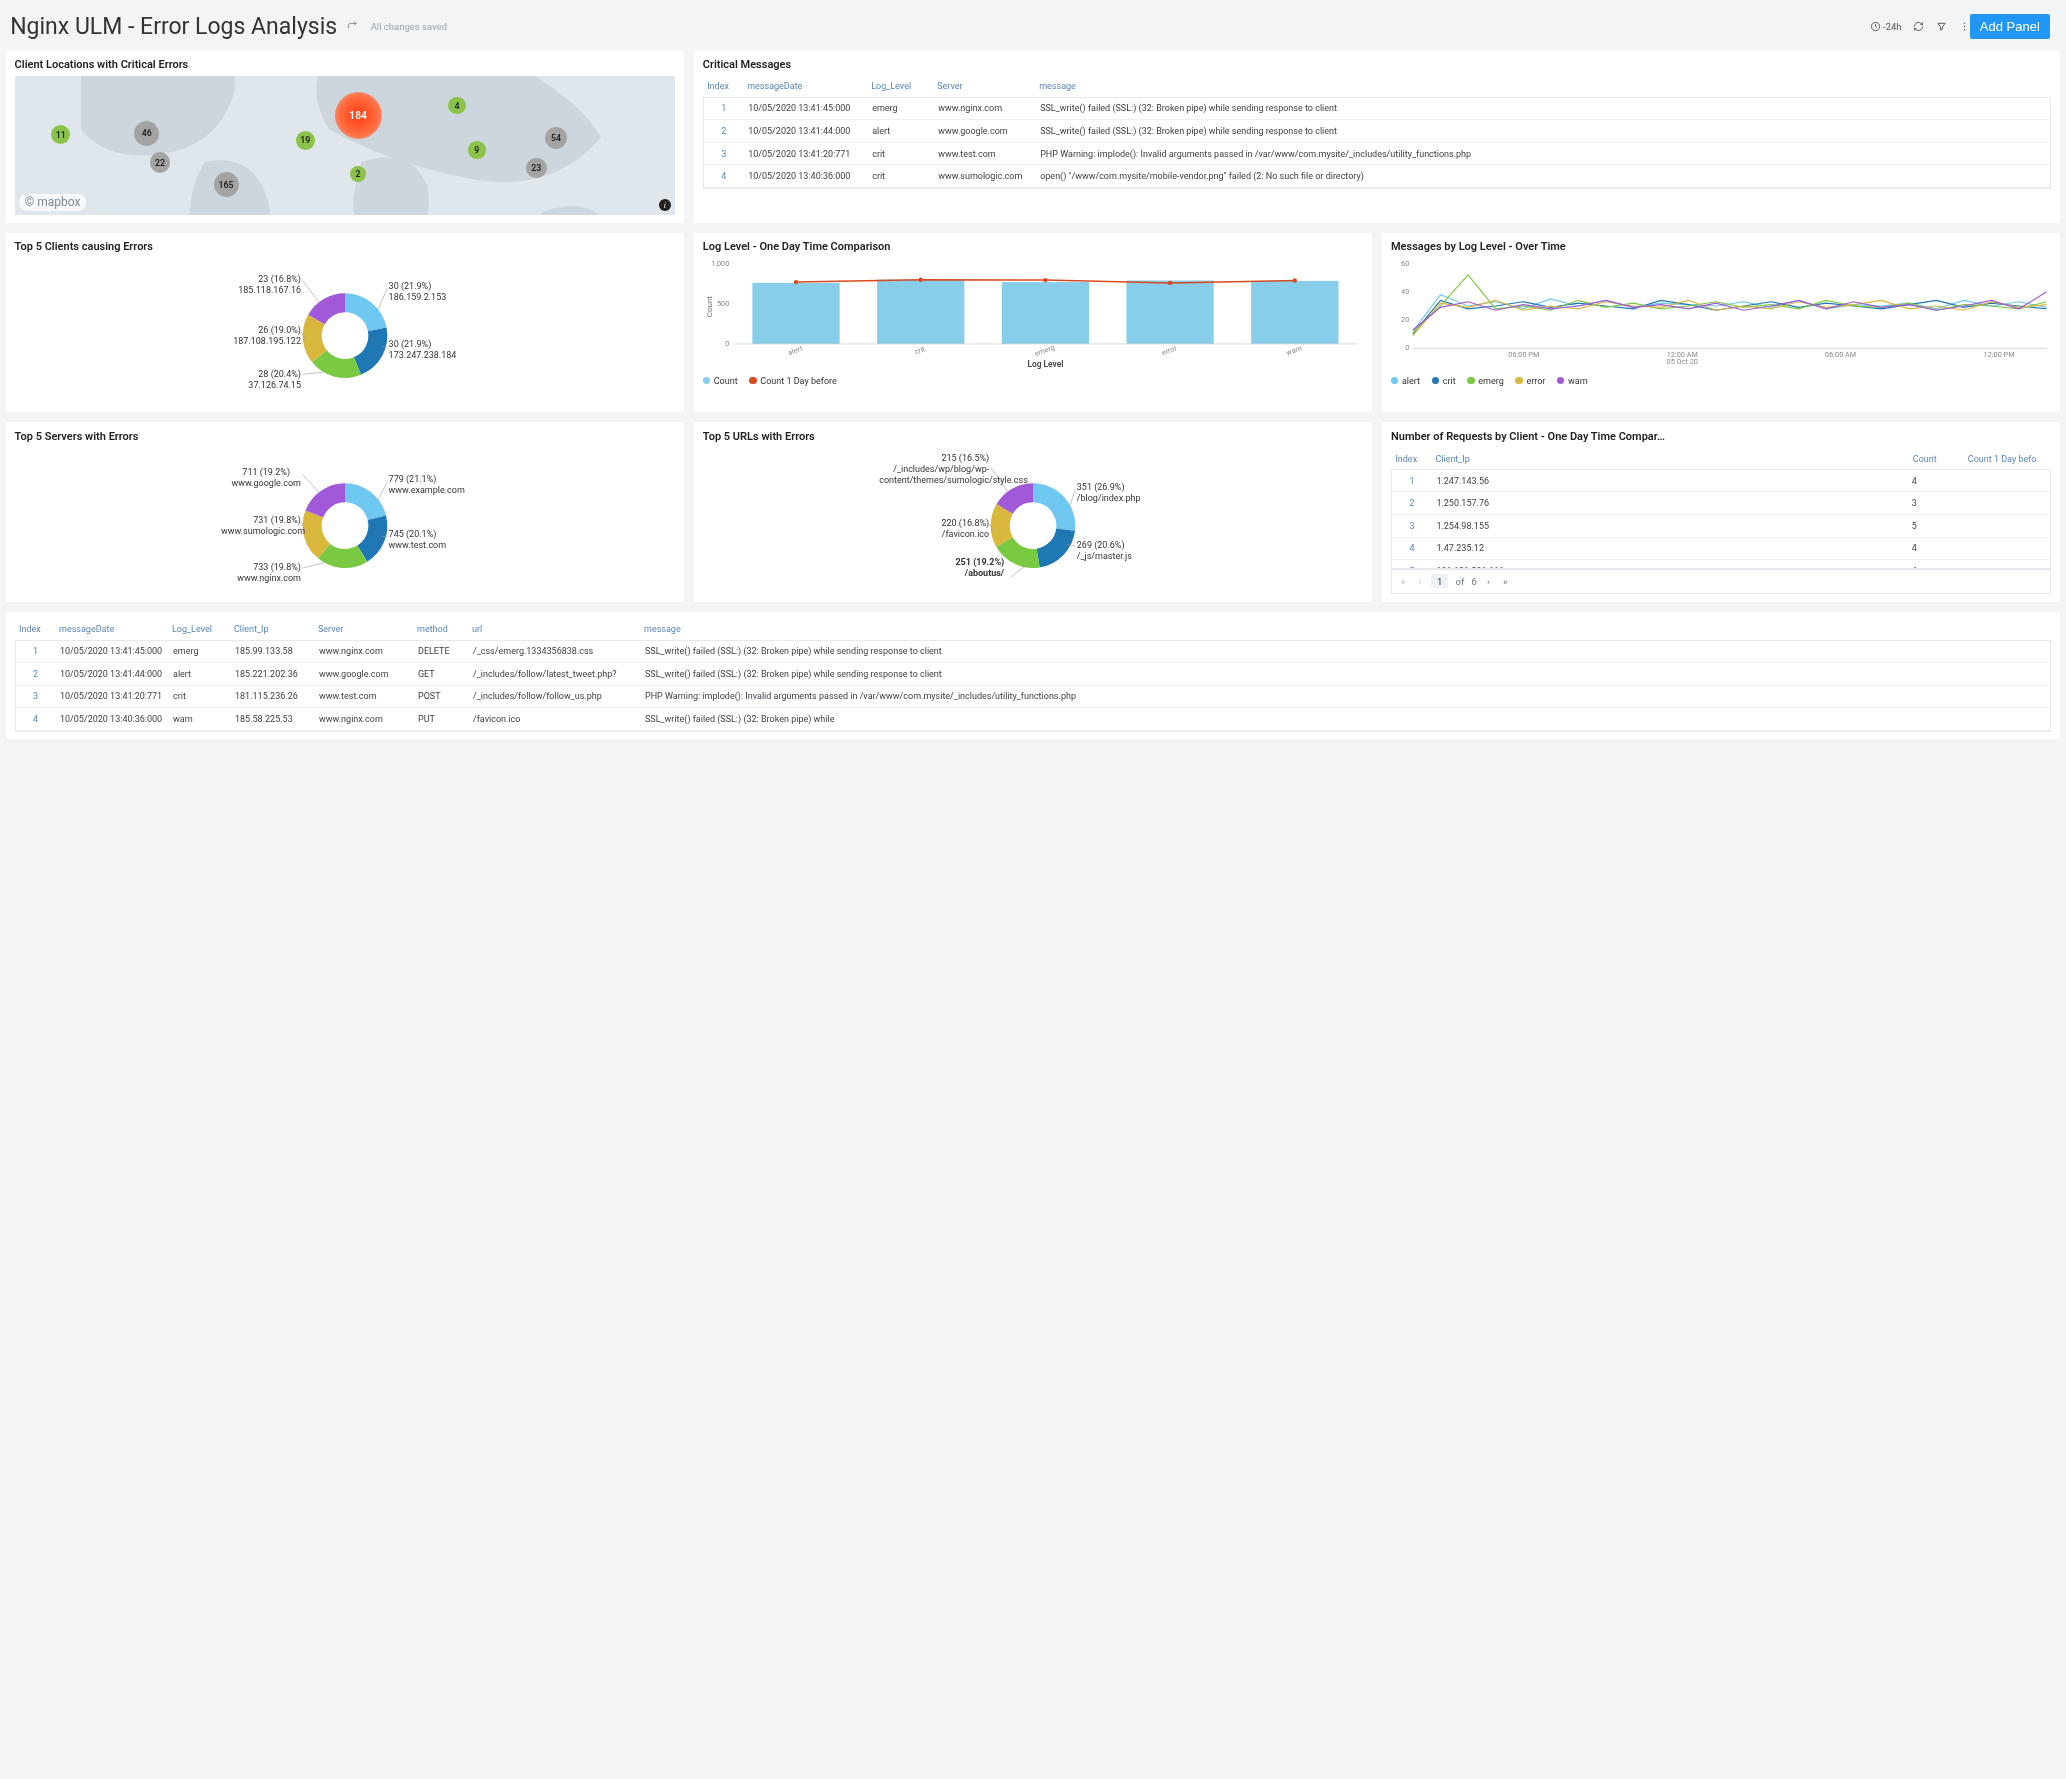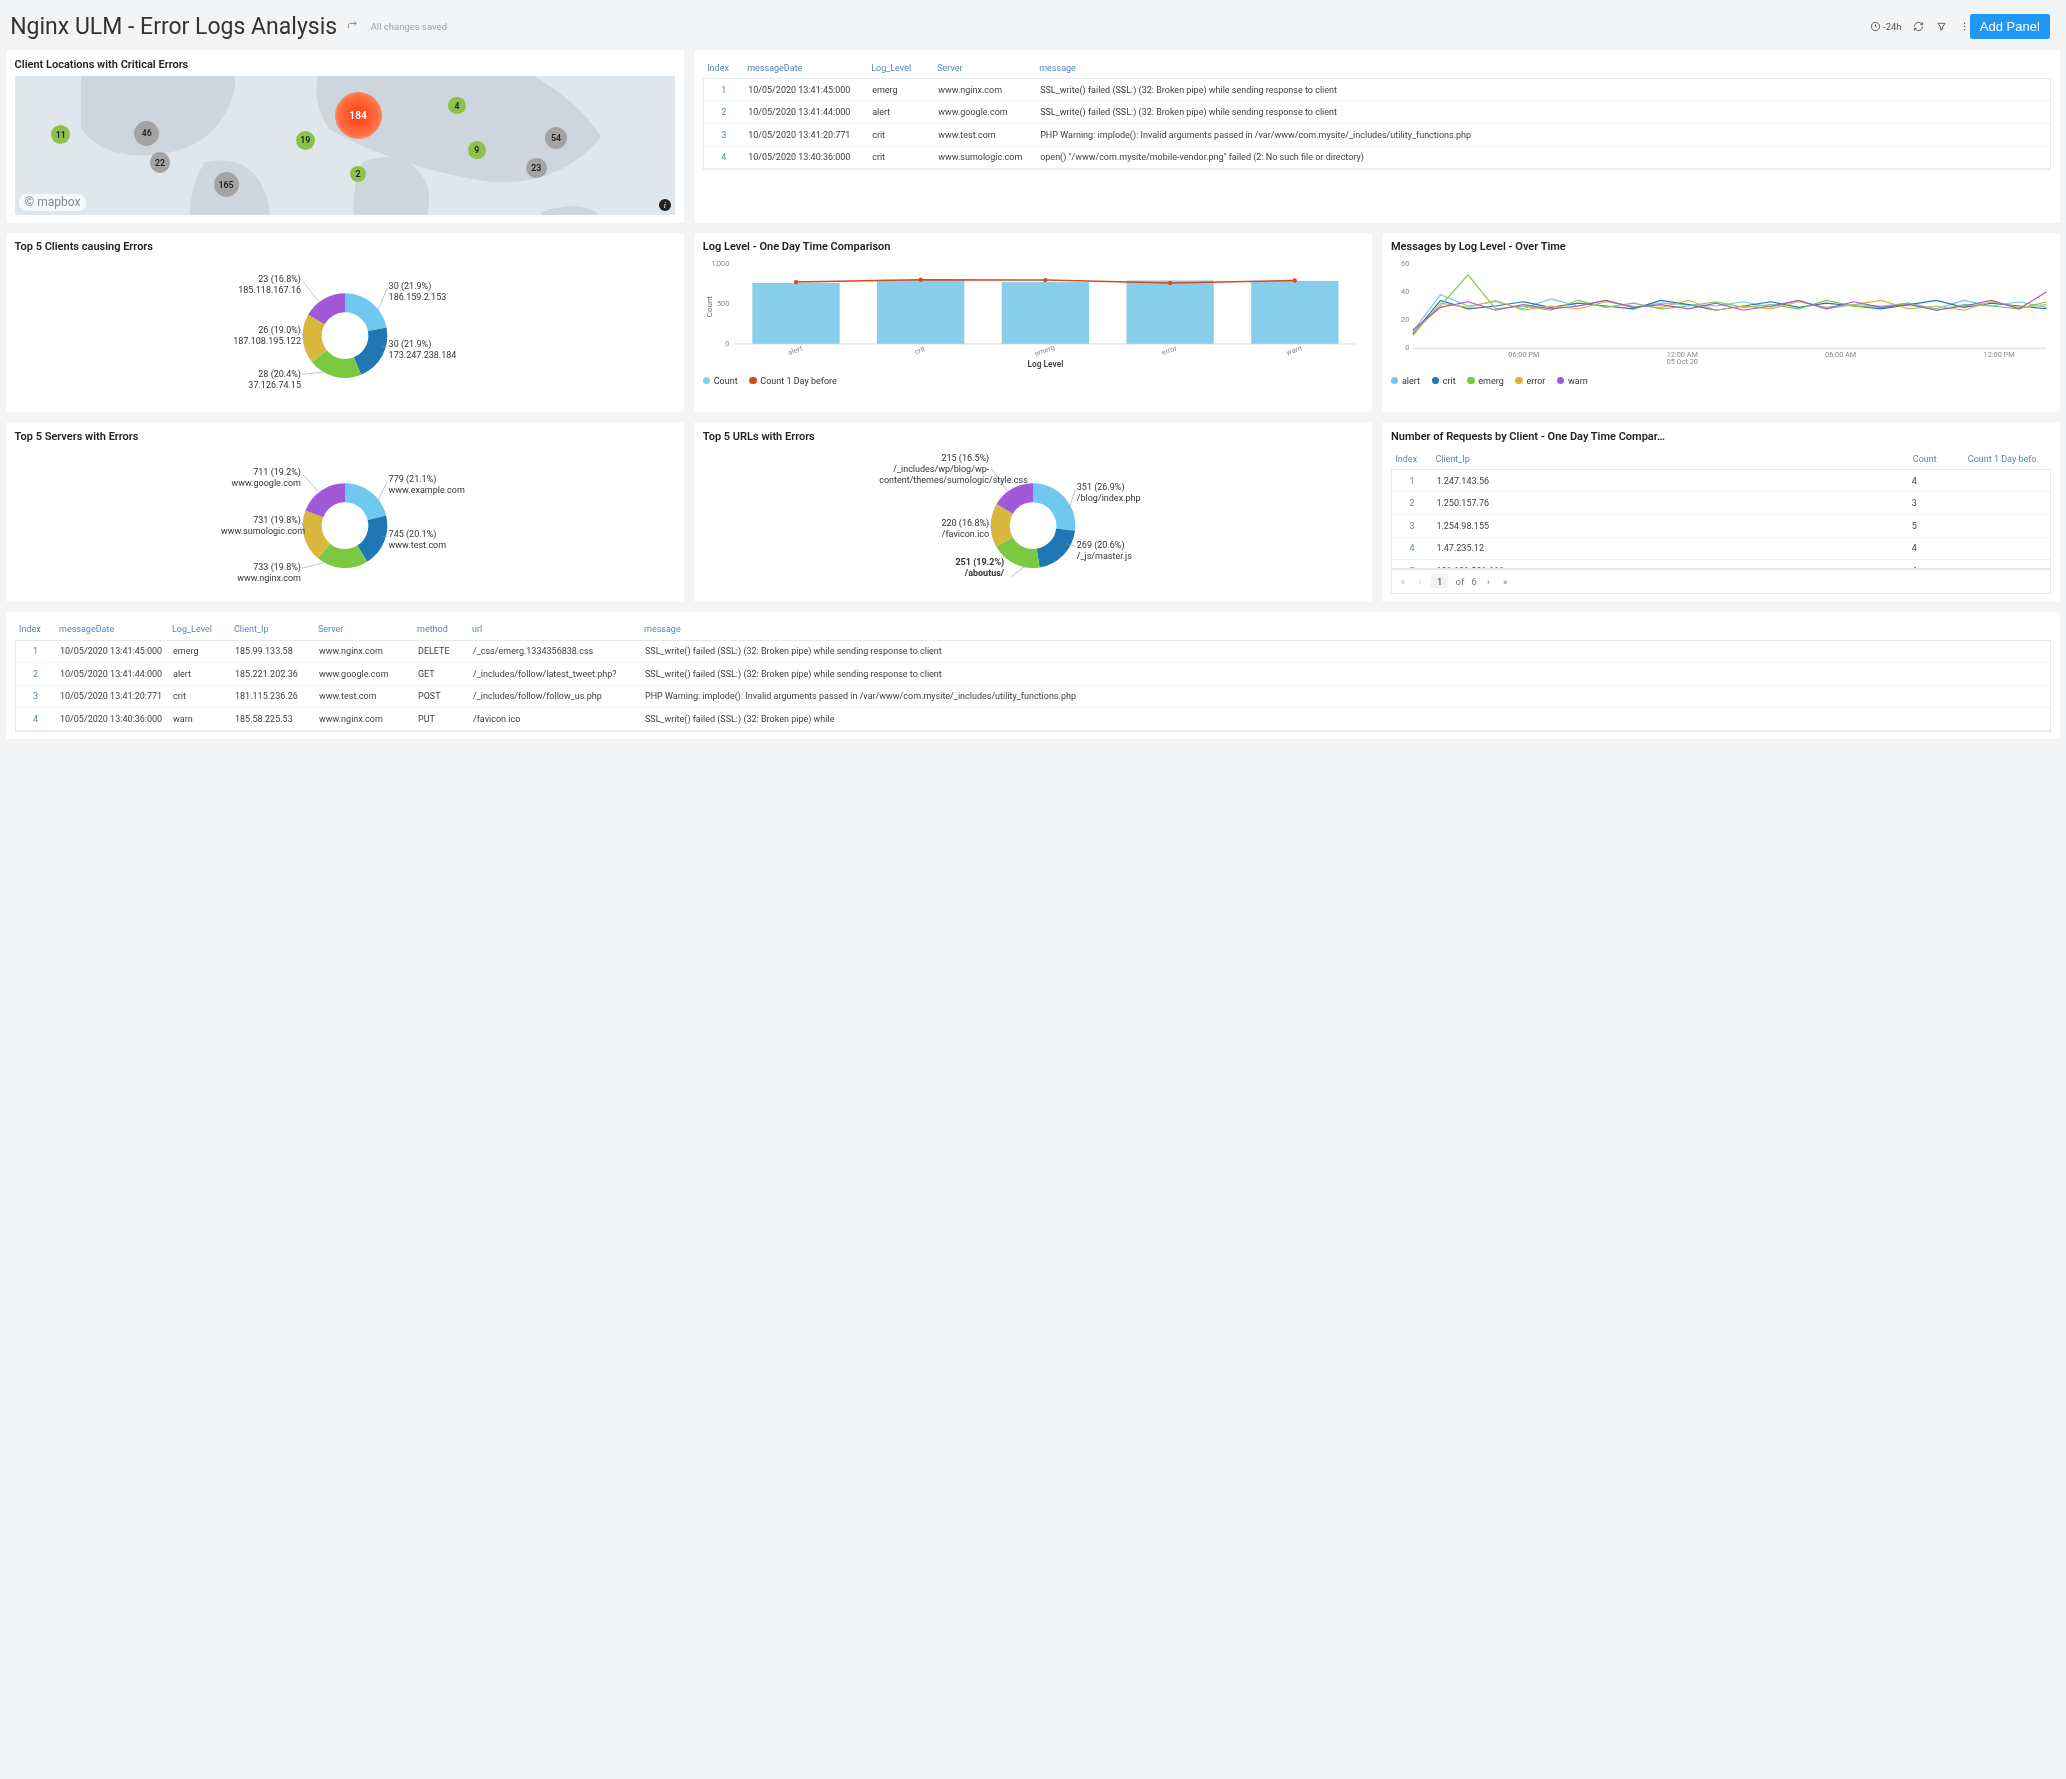--- a/index.html
+++ b/index.html
@@ -135,20 +135,21 @@
         <path d="M210 110 q30 -10 40 15 q5 30 -25 40 q-30 -10 -15 -55 z" fill="#cdd6dd"></path>
         <path d="M320 140 q30 -10 40 10 q-10 25 -35 20 q-20 -10 -5 -30 z" fill="#cdd6dd"></path>
       </svg>
       <div id="map-bubbles"></div>
       <div class="mapbox-badge">© mapbox</div>
       <div class="info-circle">i</div>
     <div class="bubble b-green" style="width: 19px; height: 19px; left: calc(7% - 9.5px); top: calc(42% - 9.5px); font-size: 8.8px;">11</div><div class="bubble b-yellow" style="width: 25px; height: 25px; left: calc(20% - 12.4px); top: calc(41% - 12.4px); font-size: 8.8px;">46</div><div class="bubble b-yellow" style="width: 20.5px; height: 20.5px; left: calc(22% - 10.2px); top: calc(62% - 10.2px); font-size: 8.8px;">22</div><div class="bubble b-yellow" style="width: 25px; height: 25px; left: calc(32% - 12.4px); top: calc(78% - 12.4px); font-size: 8.8px;">165</div><div class="bubble b-red" style="width: 47px; height: 47px; left: calc(52% - 23.4px); top: calc(28% - 23.4px); font-size: 10.2px;">184</div><div class="bubble b-green" style="width: 19px; height: 19px; left: calc(44% - 9.5px); top: calc(46% - 9.5px); font-size: 8.8px;">19</div><div class="bubble b-green" style="width: 16px; height: 16px; left: calc(52% - 8px); top: calc(70% - 8px); font-size: 8.8px;">2</div><div class="bubble b-green" style="width: 17.5px; height: 17.5px; left: calc(67% - 8.8px); top: calc(21% - 8.8px); font-size: 8.8px;">4</div><div class="bubble b-green" style="width: 17.5px; height: 17.5px; left: calc(70% - 8.8px); top: calc(53% - 8.8px); font-size: 8.8px;">9</div><div class="bubble b-yellow" style="width: 22px; height: 22px; left: calc(82% - 11px); top: calc(44% - 11px); font-size: 8.8px;">54</div><div class="bubble b-yellow" style="width: 20.5px; height: 20.5px; left: calc(79% - 10.2px); top: calc(66% - 10.2px); font-size: 8.8px;">23</div></div>
   </div>
 
   <div class="panel span2">
+    <h3>Critical Messages</h3>
     <table>
       <colgroup>
           <col style="width:40px">
           <col style="width:124px">
           <col style="width:66px">
           <col style="width:102px">
           <col>
         </colgroup>
       <thead>
           <tr id="cm-head">
@@ -298,21 +299,21 @@
           <line x1="497" y1="70" x2="510" y2="45" stroke="#999" stroke-width="0.8"></line>
           <line x1="502" y1="120" x2="510" y2="120" stroke="#999" stroke-width="0.8"></line>
           <line x1="427" y1="155" x2="394" y2="163" stroke="#999" stroke-width="0.8"></line>
           <line x1="397" y1="110" x2="392" y2="100" stroke="#999" stroke-width="0.8"></line>
           <line x1="417" y1="60" x2="394" y2="35" stroke="#999" stroke-width="0.8"></line>
         </svg>
         <div class="dlabel" style="left: 374px; top: 25.6px;">779 (21.1%)<br>www.example.com</div>
         <div class="dlabel" style="left: 374px; top: 80px;">745 (20.1%)<br>www.test.com</div>
         <div class="dlabel" style="top: 113px; text-align: right; right: 374px;">733 (19.8%)<br>www.nginx.com</div>
         <div class="dlabel" style="top: 66px; text-align: right; right: 374px; width: 80px;">731 (19.8%)<br>www.sumologic.com</div>
-        <div class="dlabel" style="top: 18px; text-align: right; right: 374px;">711 (19.2%)<br>www.google.com</div>
+        <div class="dlabel" style="top: 18px; text-align: center; right: 374px;">711 (19.2%)<br>www.google.com</div>
       </div>
   </div>
 
   <div class="panel">
     <h3>Top 5 URLs with Errors</h3>
     <div class="donut-wrap" id="donut-urls">
         <svg width="660" height="146" class="donut-svg" viewBox="0 0 904 200">
           <path d="M452 47 A58 58 0 0 1 509.5871910650492 111.90763528550244 L483.77224334623406 108.81110912303582 A32 32 0 0 0 452 73 Z" fill="#6ec8ef"></path>
           <path d="M509.5871910650492 111.90763528550244 A58 58 0 0 1 461.0731989723334 162.285923754518 L457.0059028812874 136.60602689904442 A32 32 0 0 0 483.77224334623406 108.81110912303582 Z" fill="#1f77b4"></path>
           <path d="M461.0731989723334 162.285923754518 A58 58 0 0 1 401.7098993324596 133.89473610969048 L424.2537375627363 120.9419233708637 A32 32 0 0 0 457.0059028812874 136.60602689904442 Z" fill="#7ac943"></path>

